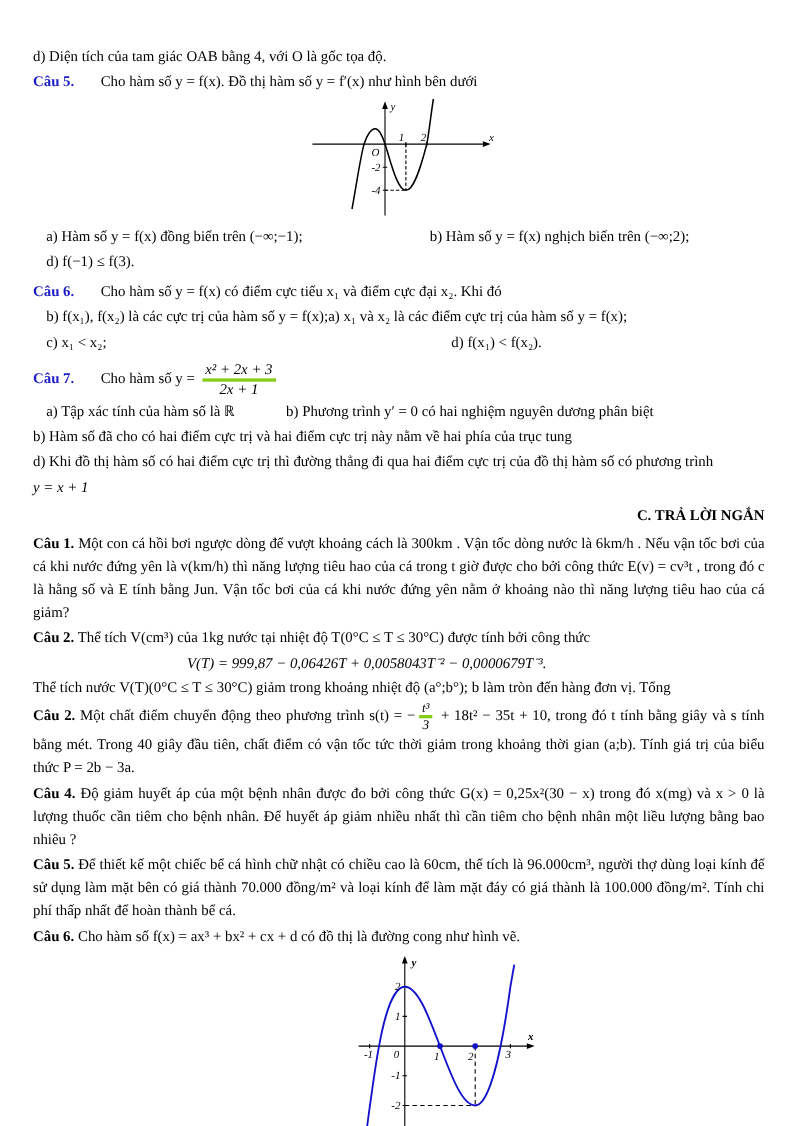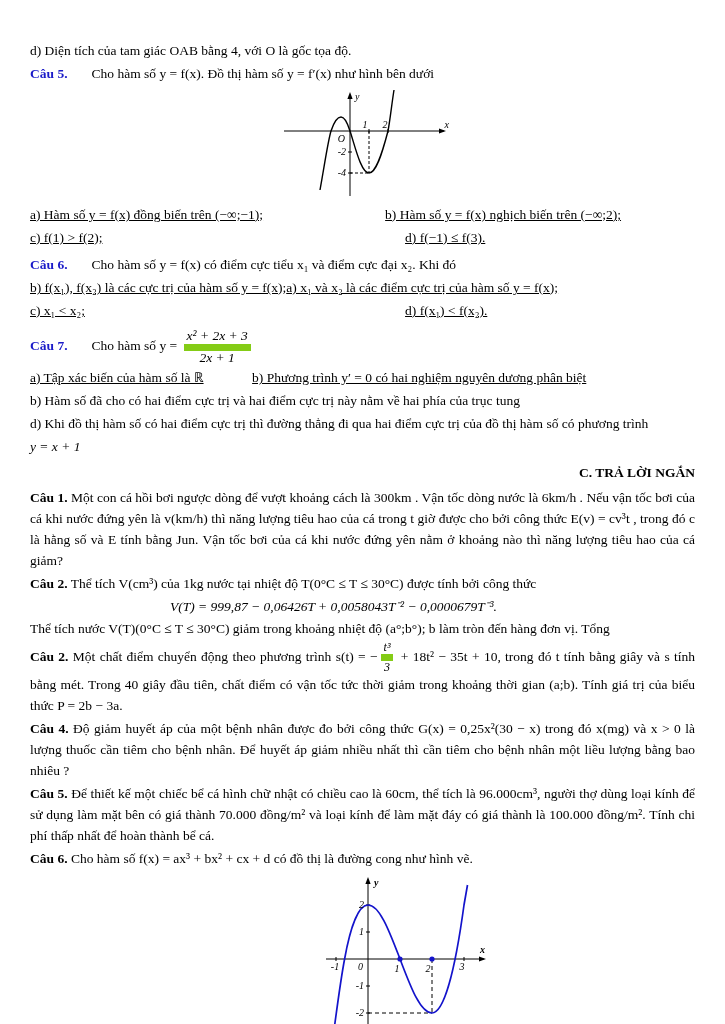--- a/index.html
+++ b/index.html
@@ -1,28 +1,28 @@
 <!DOCTYPE html>
 <html style="--accent: #1b1bc8;"><head>
 <meta charset="utf-8">
 <style>
   html,body{margin:0;padding:0;background:#fff;}
   body{width:725px;height:1024px;overflow:hidden;font-family:"Liberation Serif",serif;font-size:13.5px;color:#000;}
   .page{padding:40px 30px 0 30px;}
   p{margin:0 0 2px 0;line-height:21px;}
-  .row{display:flex;line-height:21px;margin:0 0 2px 0;text-decoration:underline;}
+  .row{display:flex;line-height:21px;margin:0 0 2px 12px;}
   .qlabel{color:var(--accent,#1b1bc8);font-weight:bold;}
   .clabel{font-weight:bold;}
   .tab{display:inline-block;width:24px;}
   .just{text-align:justify;}
   .secC{font-weight:bold;padding-left:24px;margin:5px 0 4px 0;text-align:right;}
   .formula{padding-left:140px;margin:1px 0;}
   .frac{display:inline-block;vertical-align:middle;text-align:center;line-height:1.08;margin:0 3px;font-style:italic;}
   .frac .num,.frac .den{display:block;padding:0 3px;}
-  .frac .den{border-top:7px solid #84cc16;}
+  .frac .den{border-top:3px solid #84cc16;}
   .frac.small{font-size:12px;text-align:center;}
   .fig{margin:2px 0;}
   .fig1{text-align:center;}
   .fig2{text-align:center;padding-left:86px;margin-top:2px;}
   .fig text{font-family:"Liberation Serif",serif;font-size:10px;font-style:italic;}
   .fig text.bold{font-weight:bold;font-style:italic;}
 </style>
 </head>
 <body>
 
@@ -55,42 +55,41 @@
       <text x="74" y="69" text-anchor="end">-2</text>
       <text x="74" y="90" text-anchor="end">-4</text>
     </svg>
   </div>
 
   <div class="row">
     <span style="flex:0 0 53.4%">a) Hàm số y = f(x) đồng biến trên (−∞;−1);</span>
     <span>b) Hàm số y = f(x) nghịch biến trên (−∞;2);</span>
   </div>
   <div class="row" style="margin-bottom:6px">
-    <span style="flex:0 0 56.4%">c) f(1) &gt; f(2);</span>
     <span>d) f(−1) ≤ f(3).</span>
   </div>
 
   <p>
     <span class="qlabel">Câu 6.</span><span class="tab"></span><span>Cho hàm số y = f(x) có điểm cực tiểu x₁ và điểm cực đại x₂. Khi đó</span>
   </p>
   <div class="row">
     <span>b) f(x₁), f(x₂) là các cực trị của hàm số y = f(x);</span>
     <span style="flex:0 0 46.2%">a) x₁ và x₂ là các điểm cực trị của hàm số y = f(x);</span>
   </div>
   <div class="row" style="margin-bottom:8px">
     <span style="flex:0 0 56.4%">c) x₁ &lt; x₂;</span>
     <span>d) f(x₁) &lt; f(x₂).</span>
   </div>
 
   <p>
     <span class="qlabel">Câu 7.</span><span class="tab"></span><span>Cho hàm số y =</span>
     <span class="frac"><span class="num">x² + 2x + 3</span><span class="den">2x + 1</span></span>
   </p>
   <div class="row">
-    <span style="flex:0 0 33.4%">a) Tập xác biến của hàm số là ℝ</span>
+    <span style="flex:0 0 33.4%">a) Tập xác tính của hàm số là ℝ</span>
     <span>b) Phương trình y′ = 0 có hai nghiệm nguyên dương phân biệt</span>
   </div>
   <p><span>b) Hàm số đã cho có hai điểm cực trị và hai điểm cực trị này nằm về hai phía của trục tung</span></p>
   <p class="just"><span>d) Khi đồ thị hàm số có hai điểm cực trị thì đường thẳng đi qua hai điểm cực trị của đồ thị hàm số có phương trình</span></p>
   <p><span style="font-style:italic">y = x + 1</span></p>
 
   <p class="secC">C. TRẢ LỜI NGẮN</p>
 
   <p class="just">
     <b class="clabel">Câu 1.</b>

